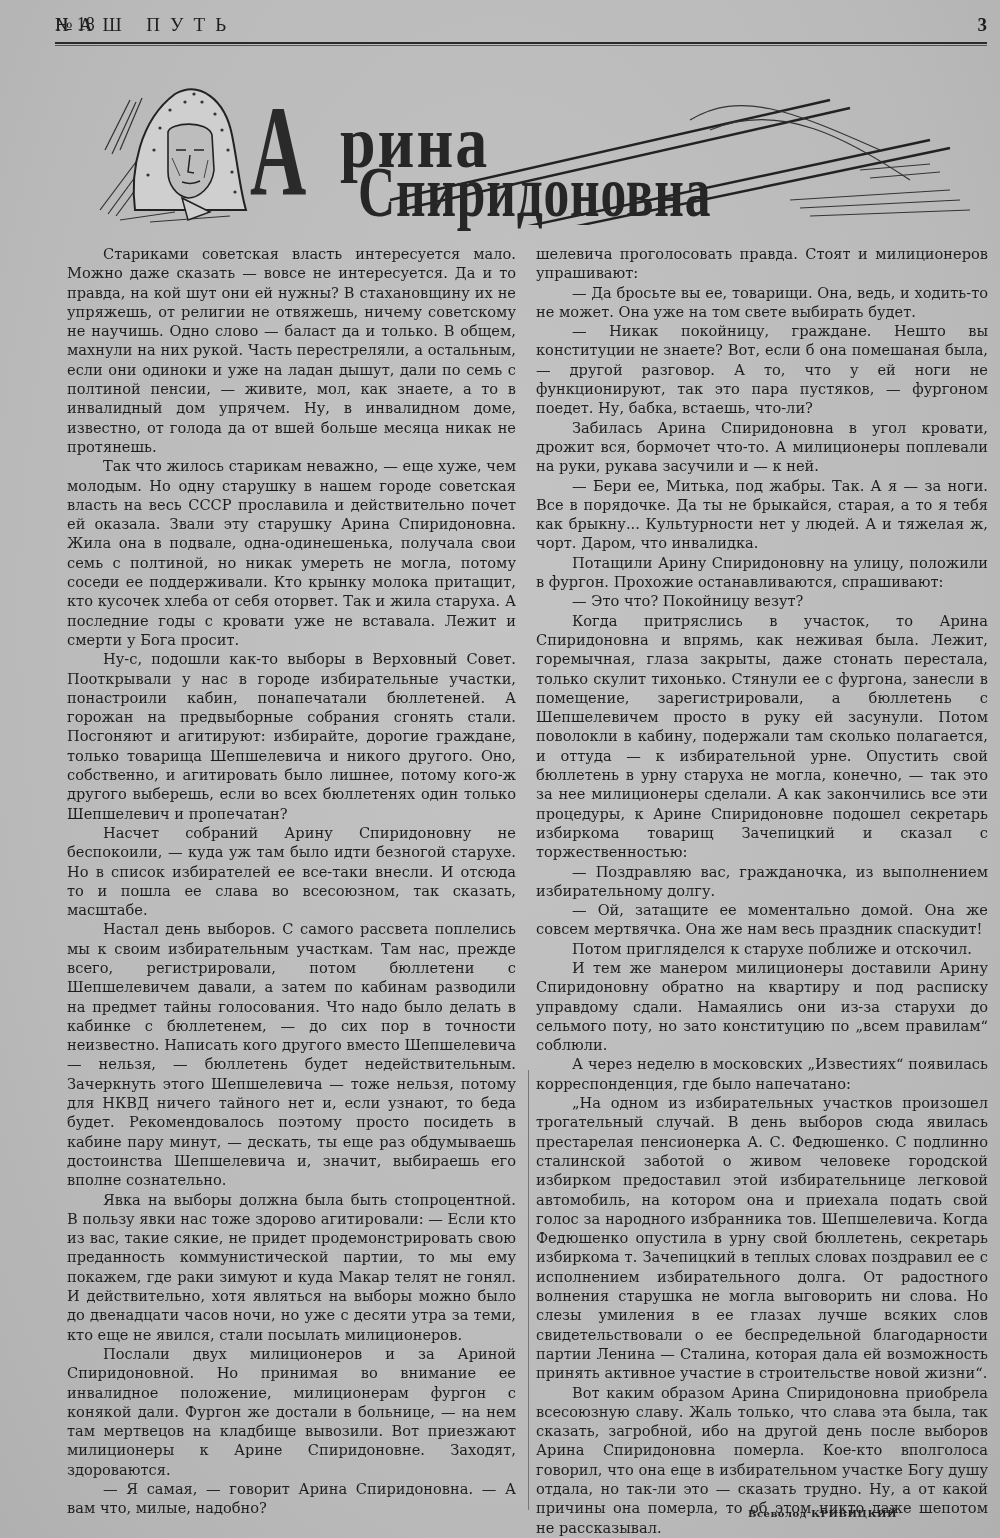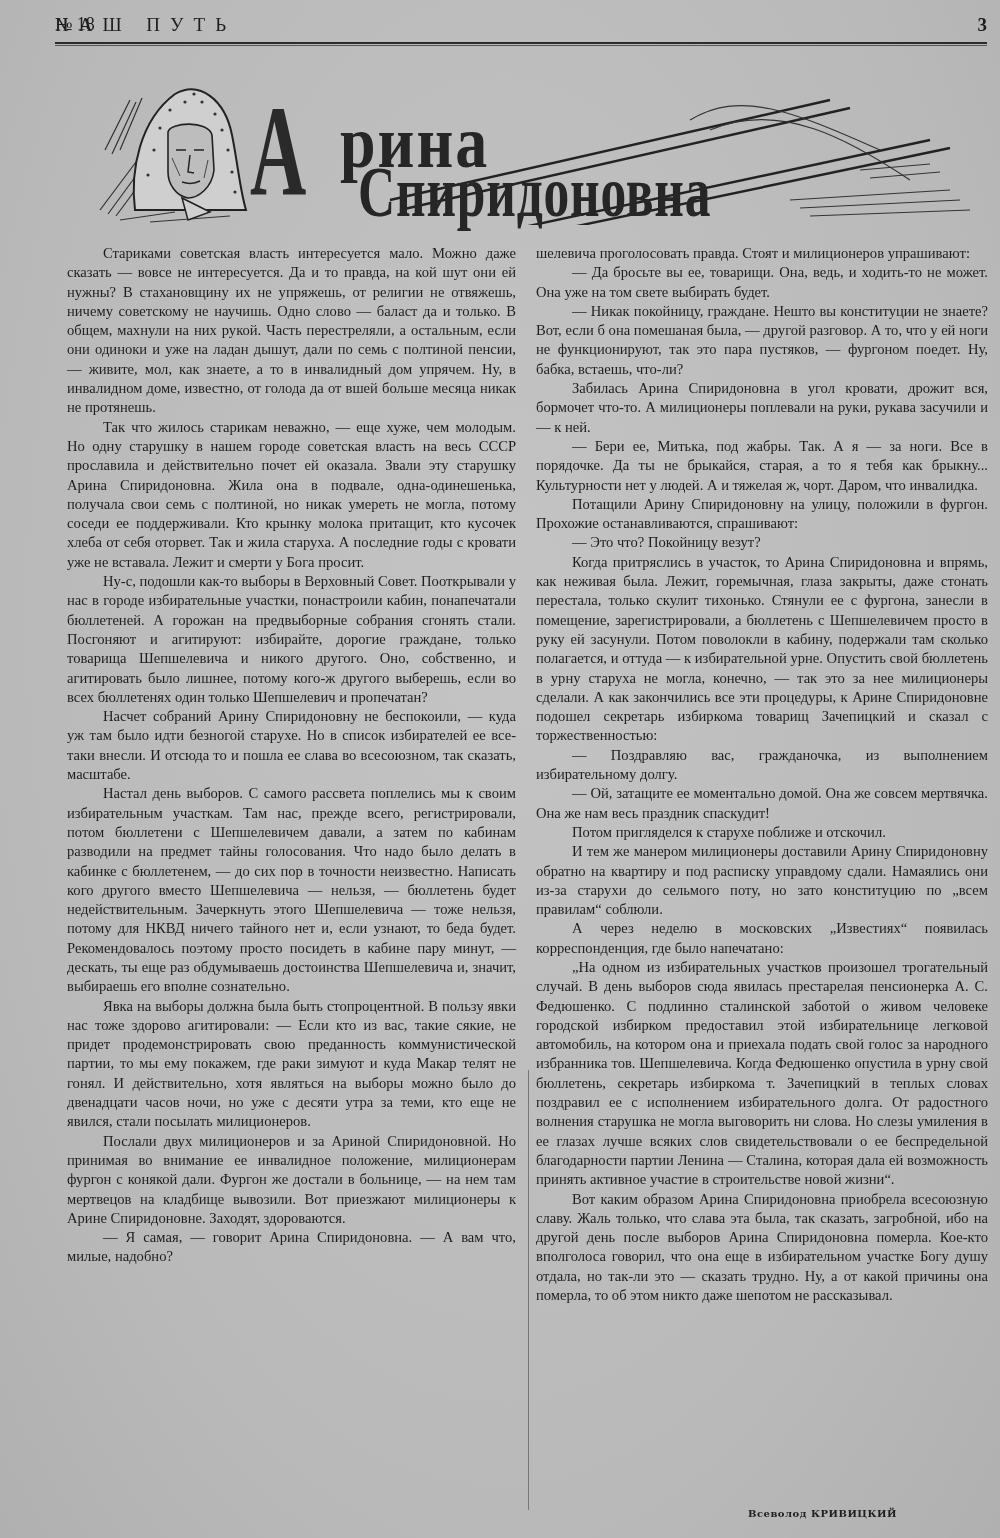--- a/index.html
+++ b/index.html
@@ -17,21 +17,21 @@
   .banner svg{position:absolute;left:0;top:0;}
   .t1{position:absolute;left:250px;top:20px;font-family:"Liberation Serif",serif;font-size:64px;
       letter-spacing:2px;color:#262626;transform:scaleY(1.15);transform-origin:left top;font-weight:bold;}
   .t0{position:absolute;left:160px;top:-5px;font-family:"Liberation Serif",serif;font-size:130px;color:#2a2a2a;font-weight:bold;transform:scaleX(0.6);transform-origin:left top;}
   .t2{position:absolute;left:268px;top:70px;font-family:"Liberation Serif",serif;font-size:66px;
       letter-spacing:1px;color:#262626;transform:scaleX(0.78) scaleY(1.1);transform-origin:left top;font-weight:bold;}
   .col{position:absolute;top:244px;font-size:14.6px;line-height:19.3px;text-align:justify;
        font-family:"DejaVu Serif",serif;}
   .col.left{left:67px;width:449px;}
   .col.right{left:536px;width:452px;top:244px;}
-  .col p{margin:0;text-indent:36px;hyphens:auto;font-family:Liberation Serif, serif;}
+  .col p{margin:0;text-indent:36px;hyphens:auto;}
   .col p.noindent{text-indent:0;}
   .divider{position:absolute;left:528px;top:1070px;width:0;height:440px;border-left:1px solid #777;}
   .signature{position:absolute;left:748px;top:1508px;font-size:10px;letter-spacing:0.5px;font-weight:bold;font-family:"DejaVu Serif",serif;}
 </style>
 </head>
 <body>
 
 <div class="page">
 
   <div class="masthead">

